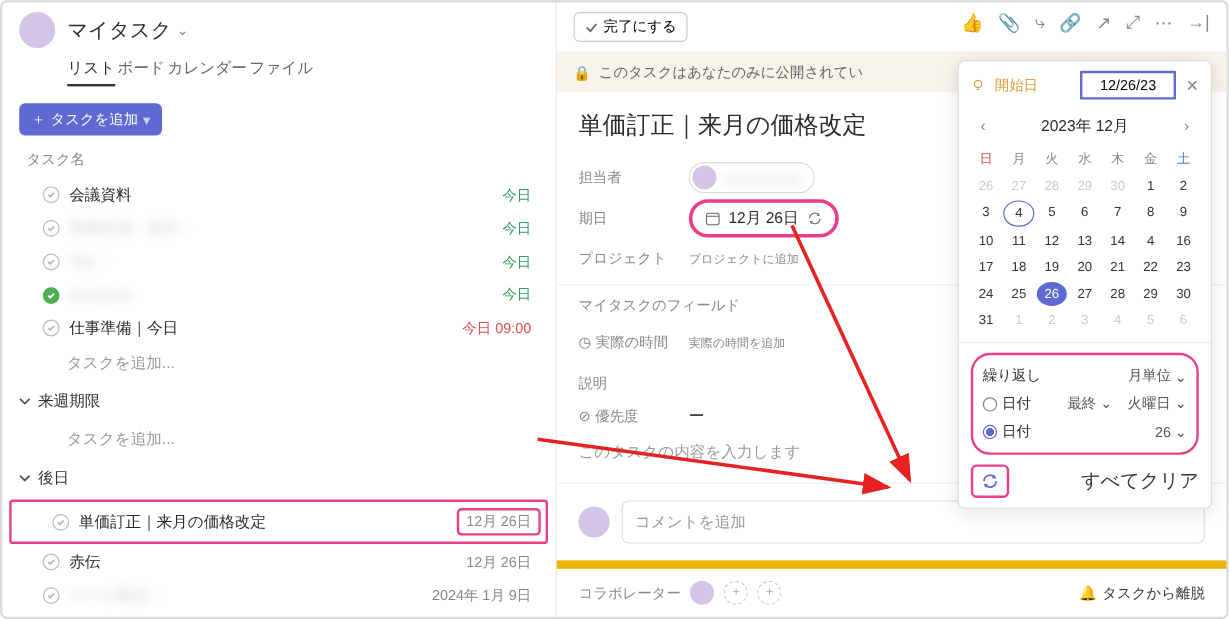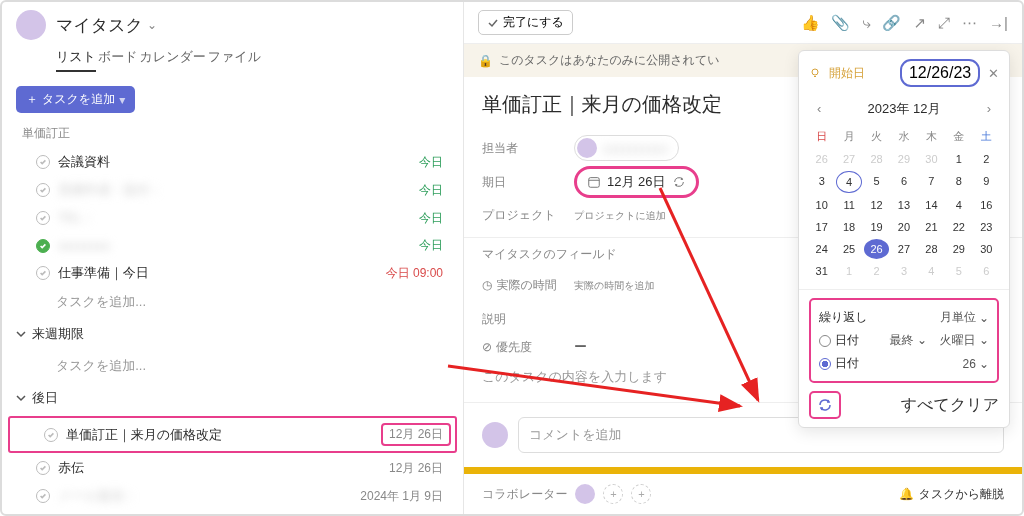--- a/index.html
+++ b/index.html
@@ -27,21 +27,21 @@
 .chk.done svg{stroke:#fff}
 .row-name{flex:1;white-space:nowrap;overflow:hidden;text-overflow:ellipsis}
 .blur{filter:blur(4px);color:#ccc}
 .row-date{color:#888;font-size:12px;white-space:nowrap}
 .row-date.green{color:#2e9e5b}
 .row-date.red{color:#d94a4a}
 .add-task{color:#999;padding:6px 20px 6px 54px;font-size:13px}
 .row.hl{border:2px solid #e83e8c;border-radius:3px;margin:1px 6px;padding-right:6px}
 .row.hl .row-date{border:2px solid #e83e8c;border-radius:4px;padding:1px 6px;margin-right:-2px}
 
-.rh{display:flex;align-items:center;padding:8px 14px;gap:12px;justify-content:flex-end;border-bottom:1px solid #eee}
+.rh{display:flex;padding:8px 14px;gap:12px;justify-content:flex-end;border-bottom:1px solid #eee}
 .rh .complete{margin-right:auto;border:1px solid #ccc;background:#fff;border-radius:5px;padding:3px 8px;font-size:12px;display:flex;align-items:center;gap:4px}
 .rh-ic{color:#888;font-size:15px;cursor:pointer}
 .banner{background:#f7f3ea;padding:8px 14px;font-size:12px;color:#666;display:flex;align-items:center;gap:6px;justify-content:space-between}
 .banner span.pub{color:#333;cursor:pointer}
 .task-title{font-size:20px;font-weight:500;padding:14px 18px}
 .field{display:flex;align-items:center;padding:6px 18px;font-size:13px;min-height:30px}
 .field-lbl{width:92px;color:#888;font-size:12px}
 .field-val{flex:1;color:#2b2b2b;display:flex;align-items:center;gap:6px}
 .assignee-pill{display:flex;align-items:center;gap:6px;border:1px solid #ddd;border-radius:14px;padding:2px 10px 2px 2px}
 .mini-av{width:20px;height:20px;border-radius:50%;background:#d3c4e8}
@@ -51,33 +51,33 @@
 .desc{padding:6px 18px;color:#999;font-size:13px}
 .comment-row{display:flex;align-items:center;gap:10px;padding:14px 18px;border-top:1px solid #eee;margin-top:10px}
 .comment-box{flex:1;border:1px solid #ddd;border-radius:6px;padding:8px 10px;color:#999;font-size:13px}
 .footer{display:flex;align-items:center;padding:10px 18px;border-top:7px solid #eab308;font-size:12px;color:#888;gap:8px}
 .footer .right-link{margin-left:auto;display:flex;align-items:center;gap:4px;color:#333}
 .plus-c{width:20px;height:20px;border:1px dashed #ccc;border-radius:50%;display:flex;align-items:center;justify-content:center;color:#aaa;font-size:11px}
 
 .popover{position:absolute;top:48px;right:12px;width:212px;background:#fff;border:1px solid #ddd;border-radius:6px;box-shadow:0 4px 16px rgba(0,0,0,.1);padding:8px 10px;z-index:10}
 .pop-head{display:flex;align-items:center;gap:8px;margin-bottom:8px}
 .pop-lbl{color:#d6a23a;font-size:12px;flex:1;display:flex;align-items:center;gap:8px}
-.pop-inp{border:2px solid #5e6ad2;border-radius:11px;padding:3px 6px;font-size:16px;width:80px;text-align:center}
+.pop-inp{border:2px solid #5e6ad2;border-radius:1px;padding:3px 6px;font-size:12px;width:80px;text-align:center}
 .pop-x{color:#888;cursor:pointer}
 .cal-nav{display:flex;align-items:center;justify-content:space-between;font-size:13px;padding:4px 2px}
 .cal-arr{color:#888;cursor:pointer;padding:2px 6px}
 .cal-grid{display:grid;grid-template-columns:repeat(7,1fr);text-align:center;font-size:11px;gap:2px;margin-top:4px}
 .cal-dow{color:#888;font-weight:500;padding:3px 0}
 .cal-dow.sun{color:#d94a4a}.cal-dow.sat{color:#4a7ad9}
 .cal-day{padding:4px 0;border-radius:50%;cursor:pointer;color:#333}
 .cal-day.muted{color:#ccc}
 .cal-day.today{border:1.5px solid #5e6ad2;border-radius:50%}
 .cal-day.sel{background:#5e6ad2;color:#fff}
 .hr{height:1px;background:#eee;margin:8px -10px}
-.rep{border:2px solid #e83e8c;border-radius:5px;padding:6px 8px;margin-top:2px}
+.rep{border:2px solid #e83e8c;border-radius:16px;padding:6px 8px;margin-top:2px}
 .rep-row{display:flex;align-items:center;justify-content:space-between;font-size:12px;padding:3px 0}
 .rep-row .sel{color:#555;display:flex;align-items:center;gap:3px}
 .radio{width:12px;height:12px;border:1.5px solid #888;border-radius:50%;display:inline-block;margin-right:4px;vertical-align:middle}
 .radio.on{border-color:#5e6ad2;background:radial-gradient(circle,#5e6ad2 45%,#fff 50%)}
 .pop-foot{display:flex;align-items:center;justify-content:space-between;margin-top:8px}
 .rep-ic{border:2px solid #e83e8c;border-radius:5px;padding:4px 6px;display:flex;align-items:center;justify-content:center}
 .rep-ic svg{width:16px;height:16px;stroke:#5e6ad2;fill:none;stroke-width:1.5}
 .clear{font-size:16px;color:#333}
 
 .arrow{position:absolute;pointer-events:none;z-index:5}
@@ -96,21 +96,21 @@
         </div>
       </div>
     </div>
     <div class="tabs">
       <div class="tab active">リスト</div>
       <div class="tab">ボード</div>
       <div class="tab">カレンダー</div>
       <div class="tab">ファイル</div>
     </div>
     <button class="add-btn">＋ <span>タスクを追加</span> <span style="opacity:.7">▾</span></button>
-    <div class="col-header">単価訂正</div>
+    <div class="col-header">タスク名</div>
     <div class="list">
       <div id="recent-rows">
           <div class="row">
             <span class="chk ">
               <svg viewBox="0 0 10 10">
                 <path d="M2 5l2 2 4-4"></path>
               </svg>
             </span>
             <span class="row-name ">会議資料</span>
             <span class="row-date green">今日</span>

